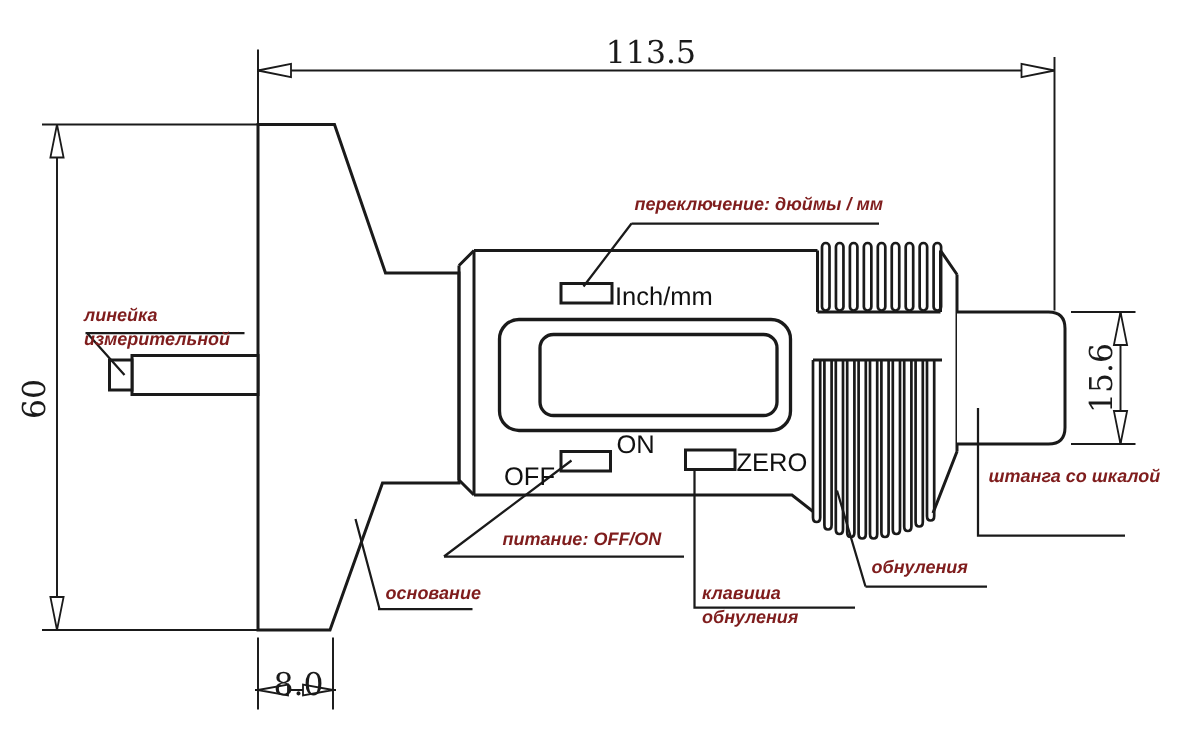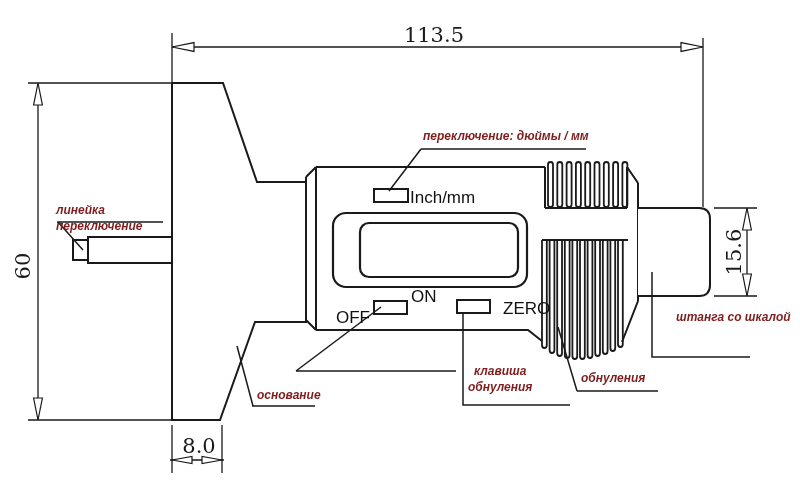--- a/index.html
+++ b/index.html
@@ -108,46 +108,47 @@
       <path d="M463,313 V405 H570"></path>
       <path d="M577,391 H658 M577,391 L558,327"></path>
       <path d="M652,272 V357 H750"></path>
     </g>
   </svg>
 
   <div class="txt dim center" style="left:400px;top:23px;width:64px;text-align:right;">113.5</div>
 
   <div class="txt dim rot" style="left:0px;top:255px;width:44px;height:22px;">60</div>
 
-  <div class="txt dim center" style="left:181px;top:434px;width:36px;">8.0</div>
+  <div class="txt dim center" style="left:181px;top:444px;width:36px;">8.0</div>
 
   <div class="txt dim rot" style="left:708px;top:241px;width:50px;height:22px;">15.6</div>
 
   <div class="txt devtxt" style="left:410px;top:188px;">Inch/mm</div>
 
   <div class="txt devtxt" style="left:336px;top:308px;text-align:center;">OFF</div>
 
   <div class="txt devtxt" style="left:411px;top:287px;">ON</div>
 
-  <div class="txt devtxt" style="left:503px;top:299px;">ZERO</div>
+  <div class="txt devtxt" style="left:491px;top:299px;">ZERO</div>
 
   <div class="txt callout" style="left:423px;top:129px;">переключение: дюймы / мм</div>
 
   <div class="txt callout" style="left:56px;top:183px;margin-top:20px;">
     <span class="blockline">линейка</span>
-    <span class="blockline">переключение</span>
+    <span class="blockline">измерительной</span>
   </div>
 
+  <div class="txt callout" style="left:335px;top:352px;">питание: OFF/ON</div>
 
   <div class="txt callout" style="left:257px;top:388px;">основание</div>
 
-  <div class="txt callout" style="left:468px;top:364px;text-align:center;">
+  <div class="txt callout" style="left:468px;top:388px;">
     <span class="blockline">клавиша</span>
     <span class="blockline">обнуления</span>
   </div>
 
   <div class="txt callout" style="left:581px;top:371px;">обнуления</div>
 
-  <div class="txt callout" style="left:676px;top:310px;">
+  <div class="txt callout" style="left:659px;top:310px;">
     <span class="blockline">штанга со шкалой</span>
   </div>
 
 </div>
 
 </body></html>

